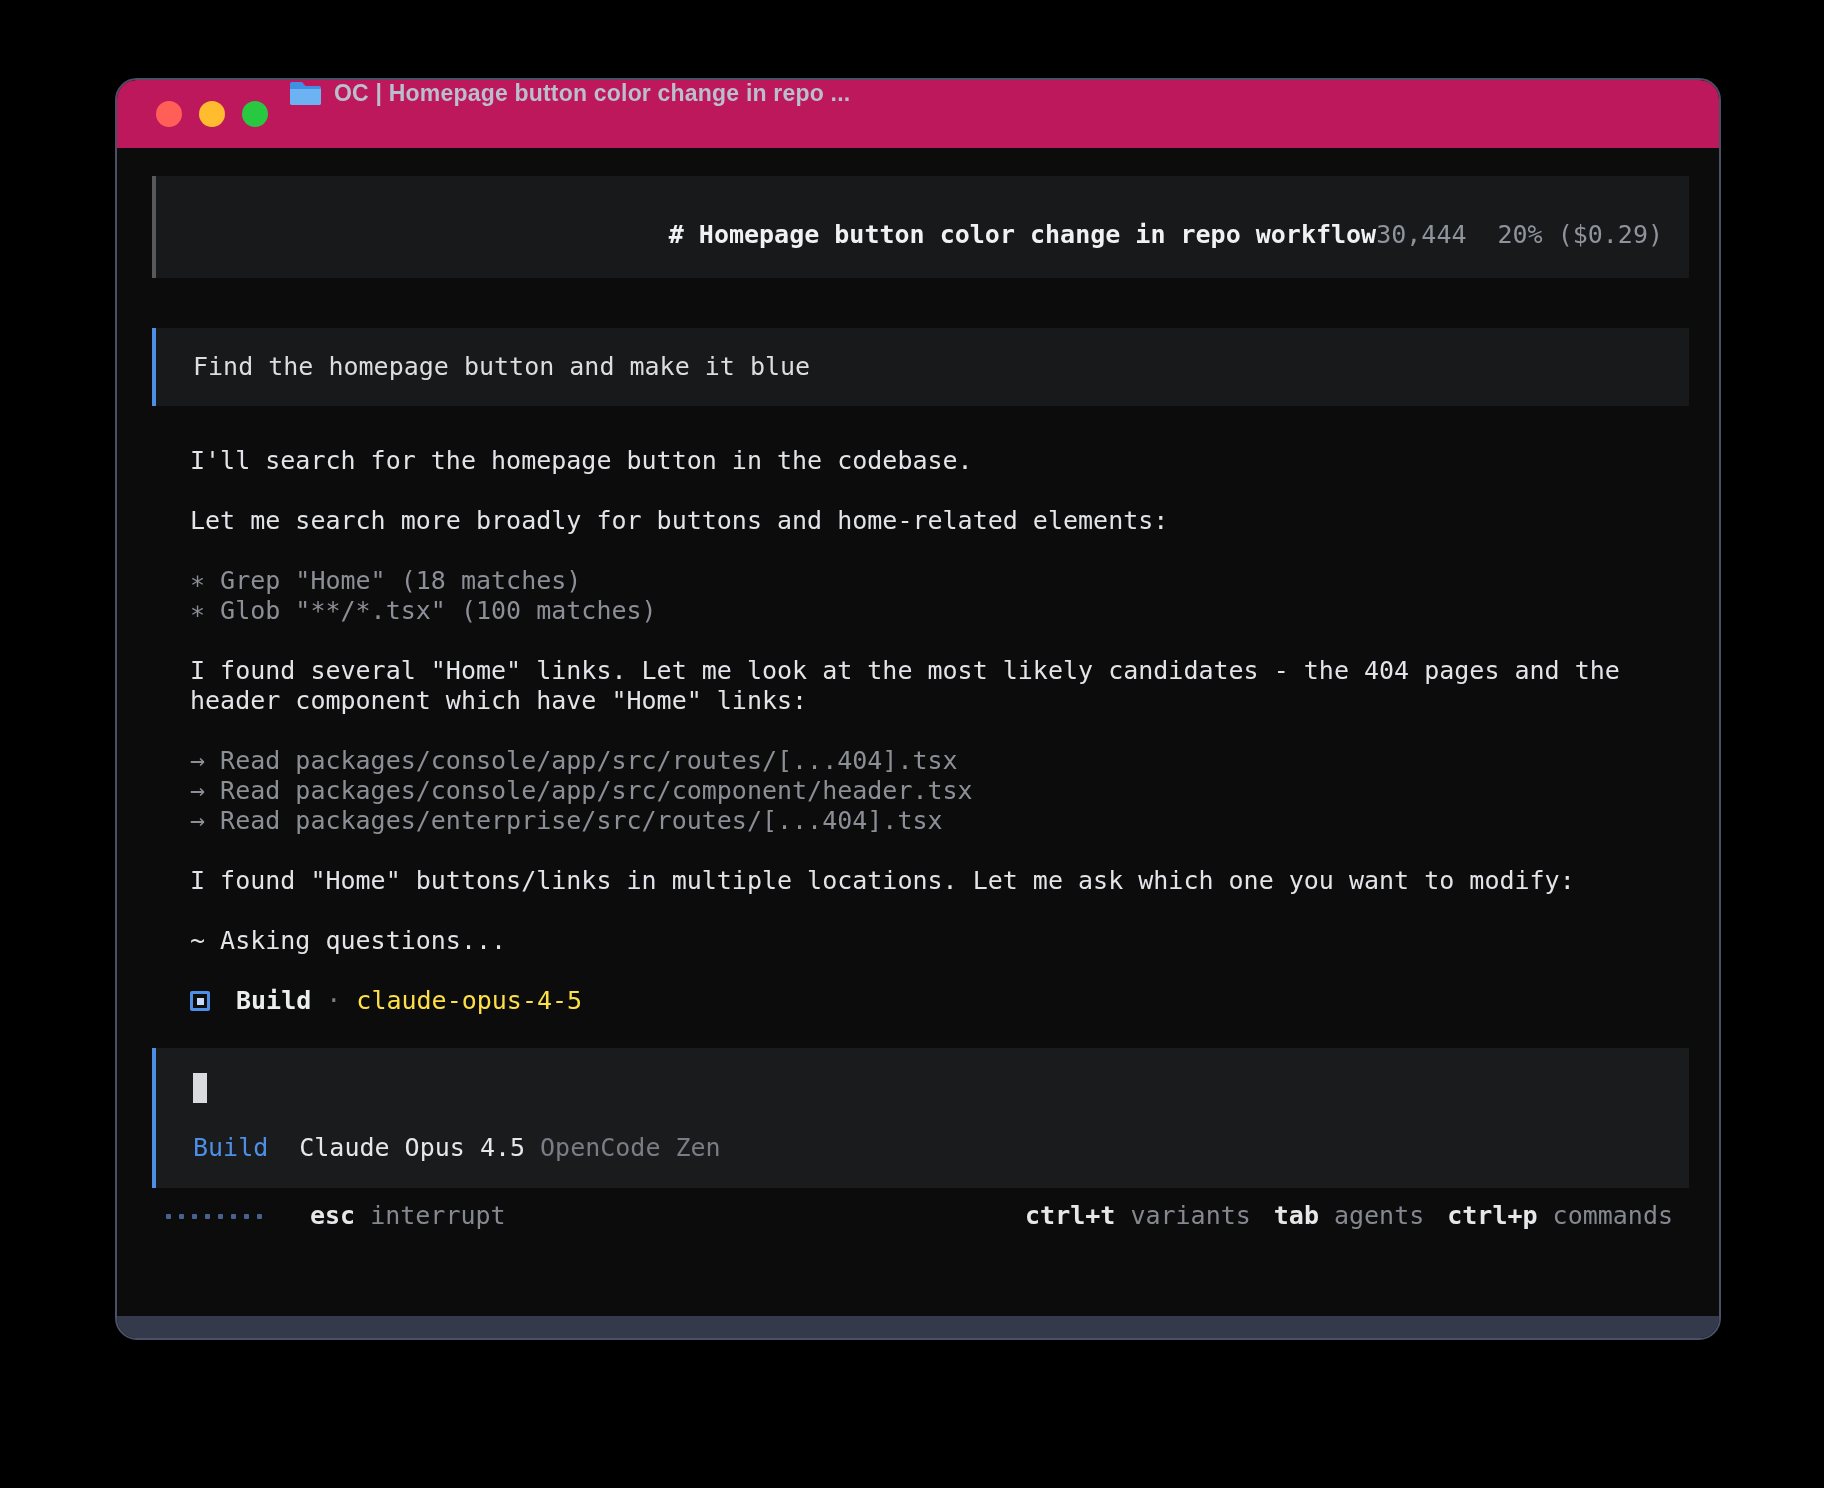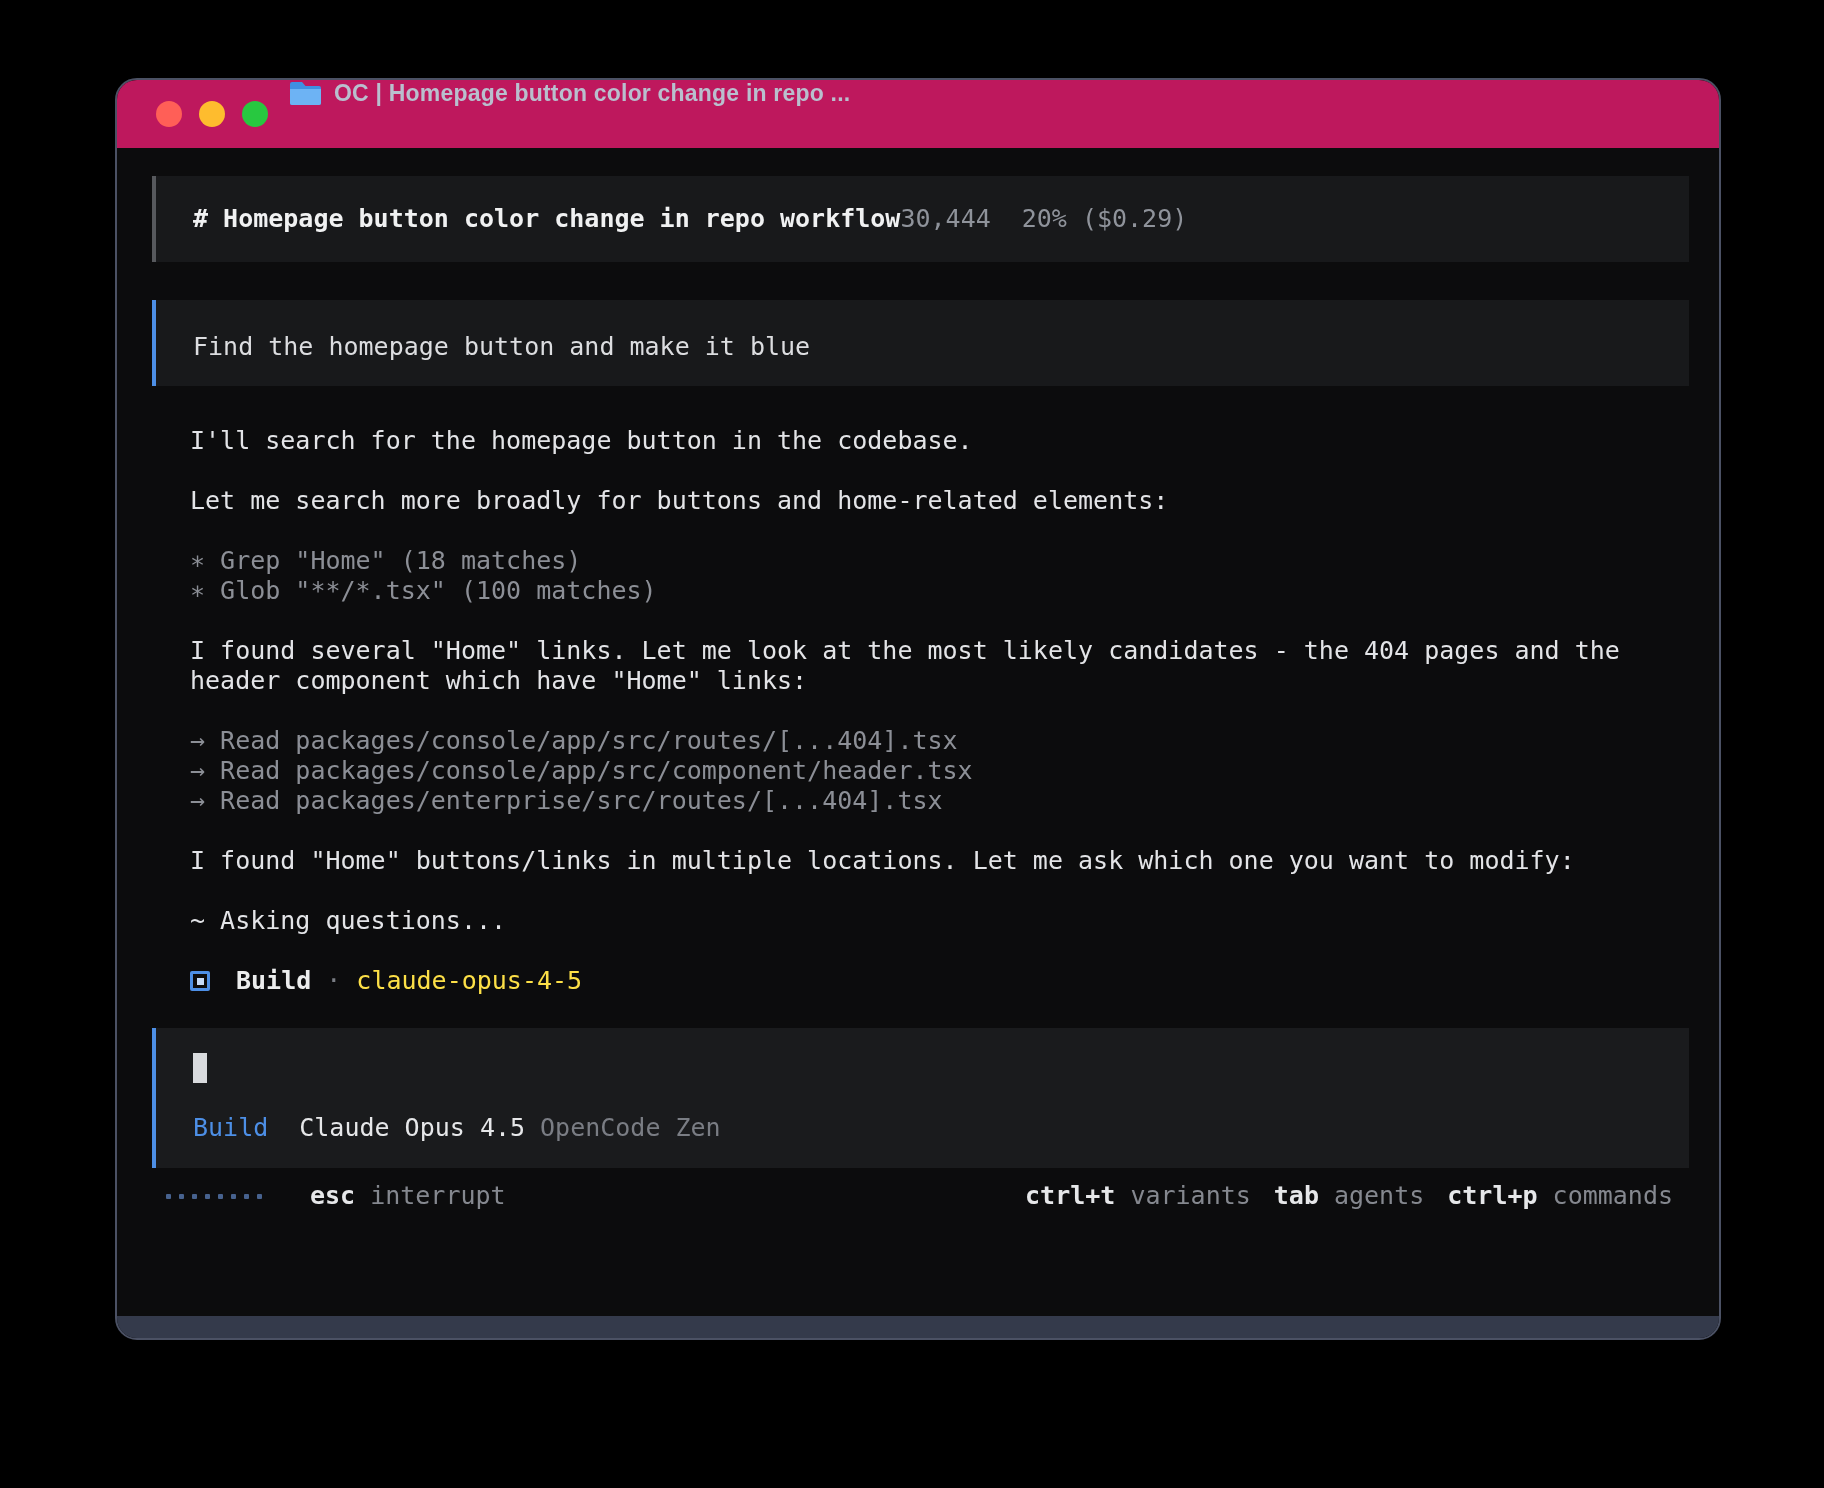--- a/index.html
+++ b/index.html
@@ -39,33 +39,33 @@
     flex: 1 1 auto;
     padding: 28px 30px 0 35px;
     font-size: 25px; line-height: 30px; color: #e6e7e9;
     display: flex; flex-direction: column;
   }
   .line { height: 30px; line-height: 30px; white-space: pre; }
 
   .session-header {
     background: #18191b;
     border-left: 4px solid #57595d;
-    padding: 28px 26px 28px 37px;
-    display: flex; justify-content: flex-start; align-items: center;
+    padding: 44px 26px 28px 37px;
+    display: flex; justify-content: flex-end; align-items: center;
   }
   .session-header .stitle { font-weight: 700; color: #f0f1f2; white-space: pre; }
   .stats { display: flex; align-items: center; color: #8f939b; }
   .stats .tokens { margin-right: 31px; }
   .stats .pct { margin-right: 15px; }
 
   .user-block {
-    margin-top: 38px;
+    margin-top: 50px;
     background: #18191b;
     border-left: 4px solid #4d8fe6;
-    padding: 32px 20px 24px 37px;
+    padding: 24px 20px 24px 37px;
     color: #dcdde0;
   }
 
   .conversation { margin-top: 40px; margin-left: 38px; }
   .block { margin-bottom: 30px; }
   .block.text .line { color: #e3e4e7; }
   .block.dim  .line { color: #8c8f96; }
 
   .agent-row { display: flex; align-items: center; height: 30px; margin-bottom: 32px; }
   .agent-badge {

